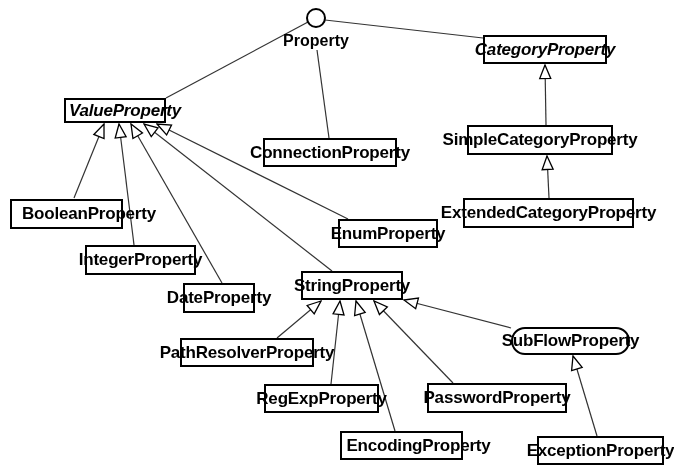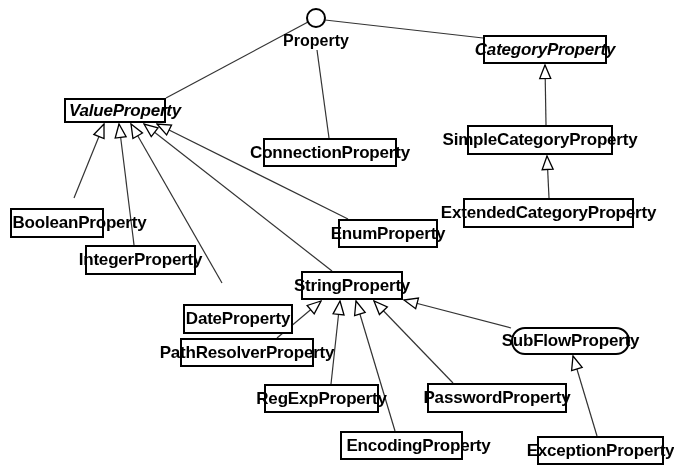--- a/index.html
+++ b/index.html
@@ -105,27 +105,27 @@
       </div>
       <div class="class-node" style="left: 263px; top: 138px; width: 134px; height: 29px;">
         <span class="node-label">ConnectionProperty</span>
       </div>
       <div class="class-node" style="left: 467px; top: 125px; width: 146px; height: 30px;">
         <span class="node-label">SimpleCategoryProperty</span>
       </div>
       <div class="class-node" style="left: 463px; top: 198px; width: 171px; height: 30px;">
         <span class="node-label">ExtendedCategoryProperty</span>
       </div>
-      <div class="class-node" style="left: 10px; top: 208px; width: 94px; height: 30px; padding-left: 45px;">
+      <div class="class-node" style="left: 10px; top: 199px; width: 113px; height: 30px; padding-left: 45px;">
         <span class="node-label">BooleanProperty</span>
       </div>
       <div class="class-node" style="left: 85px; top: 245px; width: 111px; height: 30px;">
         <span class="node-label">IntegerProperty</span>
       </div>
-      <div class="class-node" style="left: 183px; top: 283px; width: 110px; height: 30px; margin-top: 21px;">
+      <div class="class-node" style="left: 183px; top: 283px; width: 72px; height: 30px;">
         <span class="node-label">DateProperty</span>
       </div>
       <div class="class-node" style="left: 338px; top: 219px; width: 100px; height: 29px;">
         <span class="node-label">EnumProperty</span>
       </div>
       <div class="class-node" style="left: 301px; top: 271px; width: 102px; height: 29px;">
         <span class="node-label">StringProperty</span>
       </div>
       <div class="class-node" style="left: 180px; top: 338px; width: 134px; height: 29px;">
         <span class="node-label">PathResolverProperty</span>

